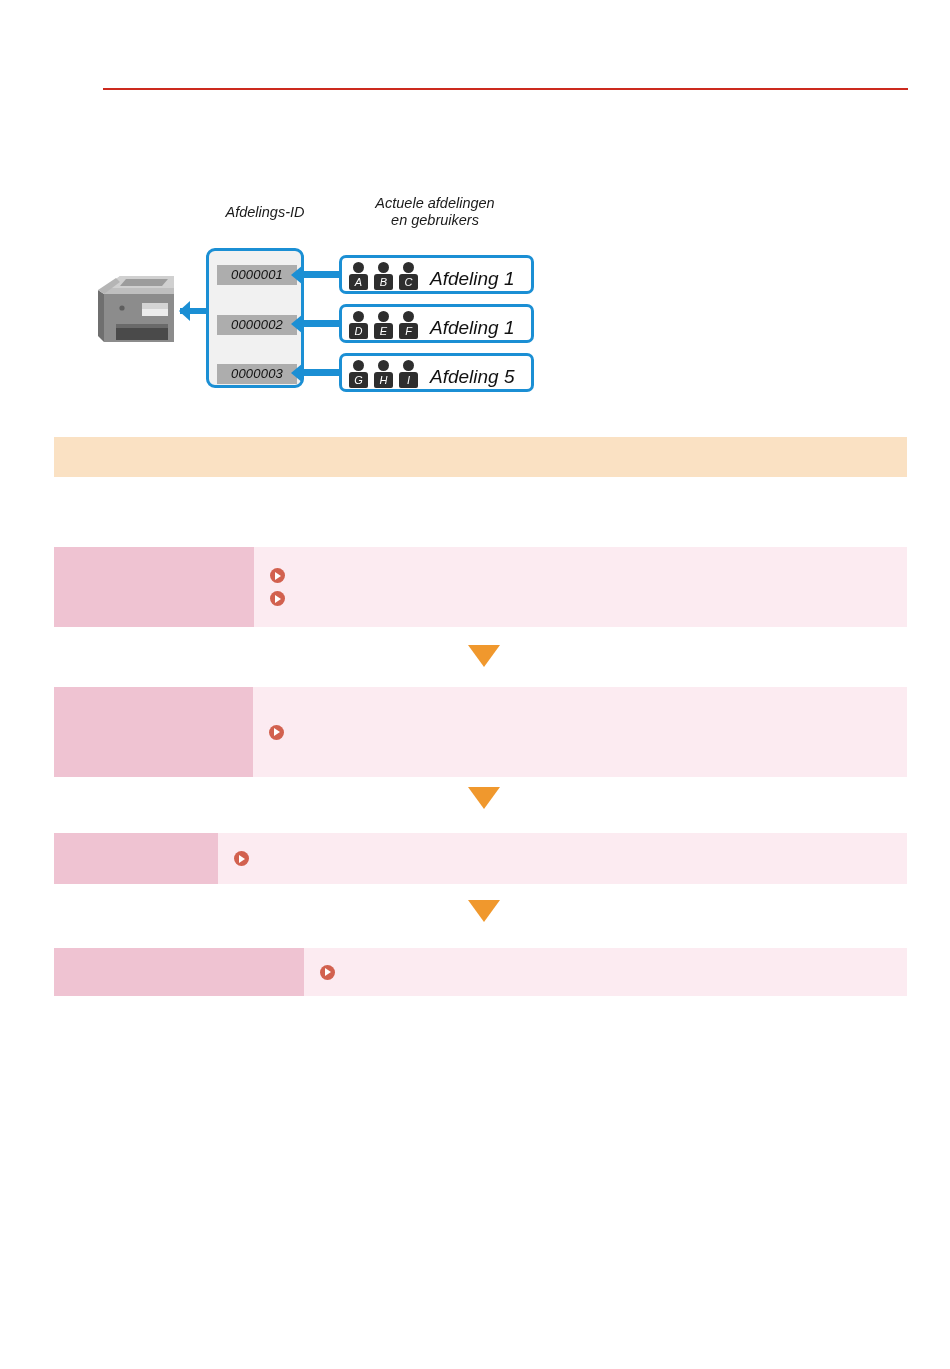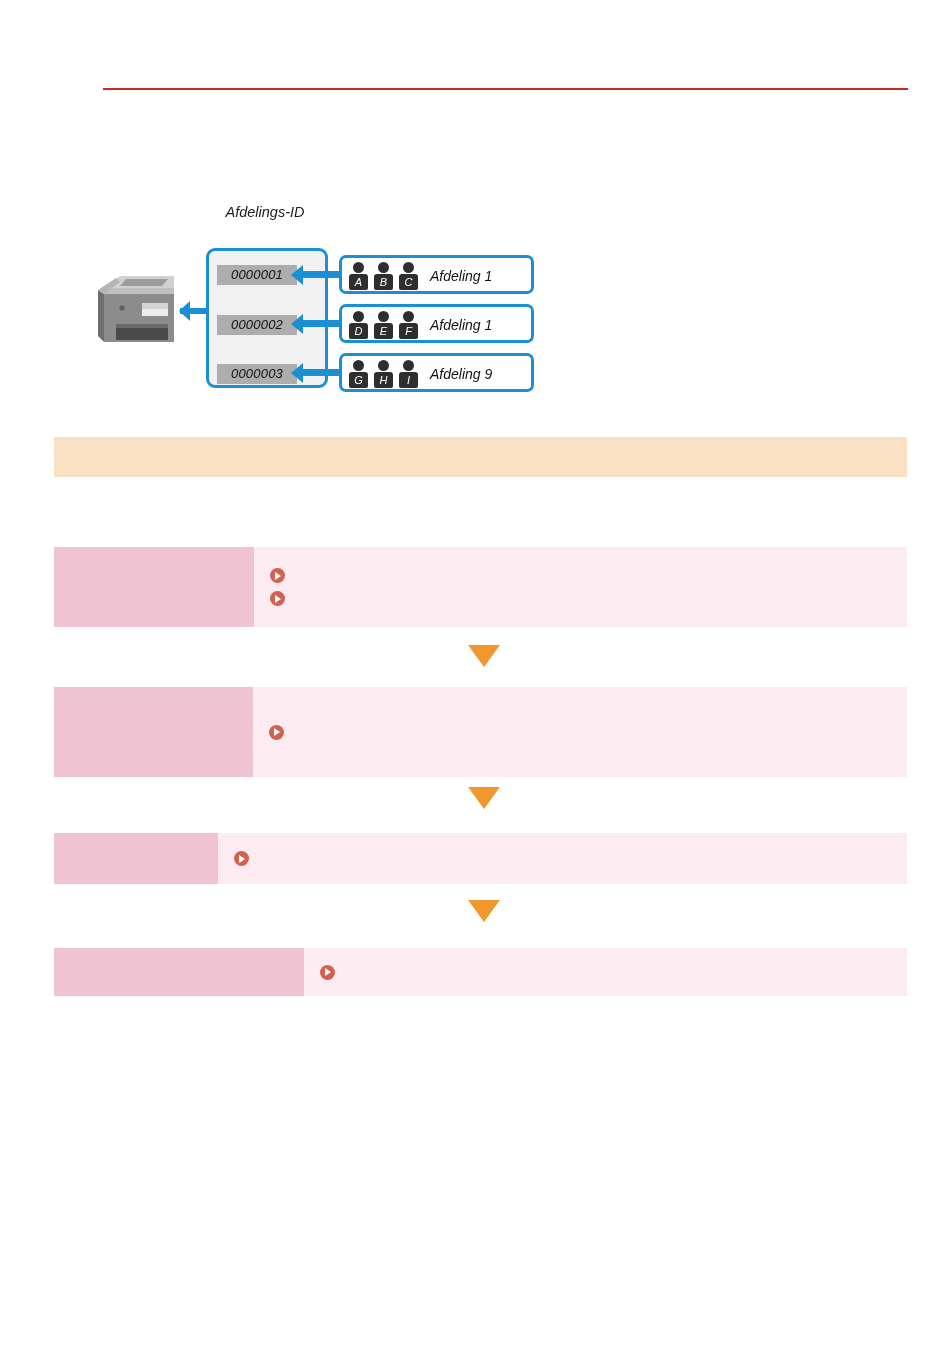--- a/index.html
+++ b/index.html
@@ -53,21 +53,21 @@
     top: 80px;
     width: 86px;
     height: 78px;
   }
 
   
   .id-panel {
     position: absolute;
     left: 126px;
     top: 58px;
-    width: 122px;
+    width: 98px;
     height: 140px;
     border: 3px solid #1B8FD4;
     border-radius: 9px;
     background: #F1F1F1;
     box-sizing: border-box;
   }
   .id-chip {
     position: absolute;
     left: 8px;
     width: 80px;
@@ -150,21 +150,21 @@
     color: #ffffff;
     font-size: 11px;
     line-height: 16px;
     text-align: center;
     font-family: "Liberation Sans", sans-serif;
   }
   .dept-name {
     position: absolute;
     left: 88px;
     top: 10px;
-    font-size: 14px;
+    font-size: 19px;
     color: #111111;
   }
 
   
   .arrow-left {
     position: absolute;
     left: 222px;
     width: 37px;
     height: 7px;
     background: #1B8FD4;
@@ -277,20 +277,22 @@
 </style>
 </head>
 <body>
 
 <div class="top-rule"></div>
 
 <div class="diagram">
 
   <div class="diagram-label label-deptid">Afdelings-ID</div>
 
+  <div class="diagram-label label-actual">Actuele afdelingen
+en gebruikers</div>
 
   <svg class="printer" viewBox="0 0 86 78">
     <polygon points="8,18 24,6 78,6 78,18" fill="#D9D9D9"></polygon>
     <polygon points="8,18 78,18 78,24 8,24" fill="#BFBFBF"></polygon>
     <polygon points="24,6 78,6 78,18 8,18" fill="#D0D0D0"></polygon>
     <polygon points="30,9 72,9 66,16 24,16" fill="#9C9C9C"></polygon>
     <rect x="8" y="24" width="70" height="48" fill="#8C8C8C"></rect>
     <polygon points="8,24 8,72 2,66 2,20" fill="#6F6F6F"></polygon>
     <polygon points="8,24 2,20 20,8 24,12" fill="#B5B5B5"></polygon>
     <rect x="46" y="33" width="26" height="13" fill="#ECECEC"></rect>
@@ -356,21 +358,21 @@
       </div>
       <div class="person">
         <div class="head"></div>
         <div class="body">H</div>
       </div>
       <div class="person">
         <div class="head"></div>
         <div class="body">I</div>
       </div>
     </div>
-    <div class="dept-name">Afdeling 9</div>
+    <div class="dept-name">Afdeling 5</div>
   </div>
 </div>
 
 <div class="notice"></div>
 
 <div class="band band1">
   <div class="band-title"></div>
   <div class="band-body">
     <div class="band-link">
       <span class="bullet"></span>

